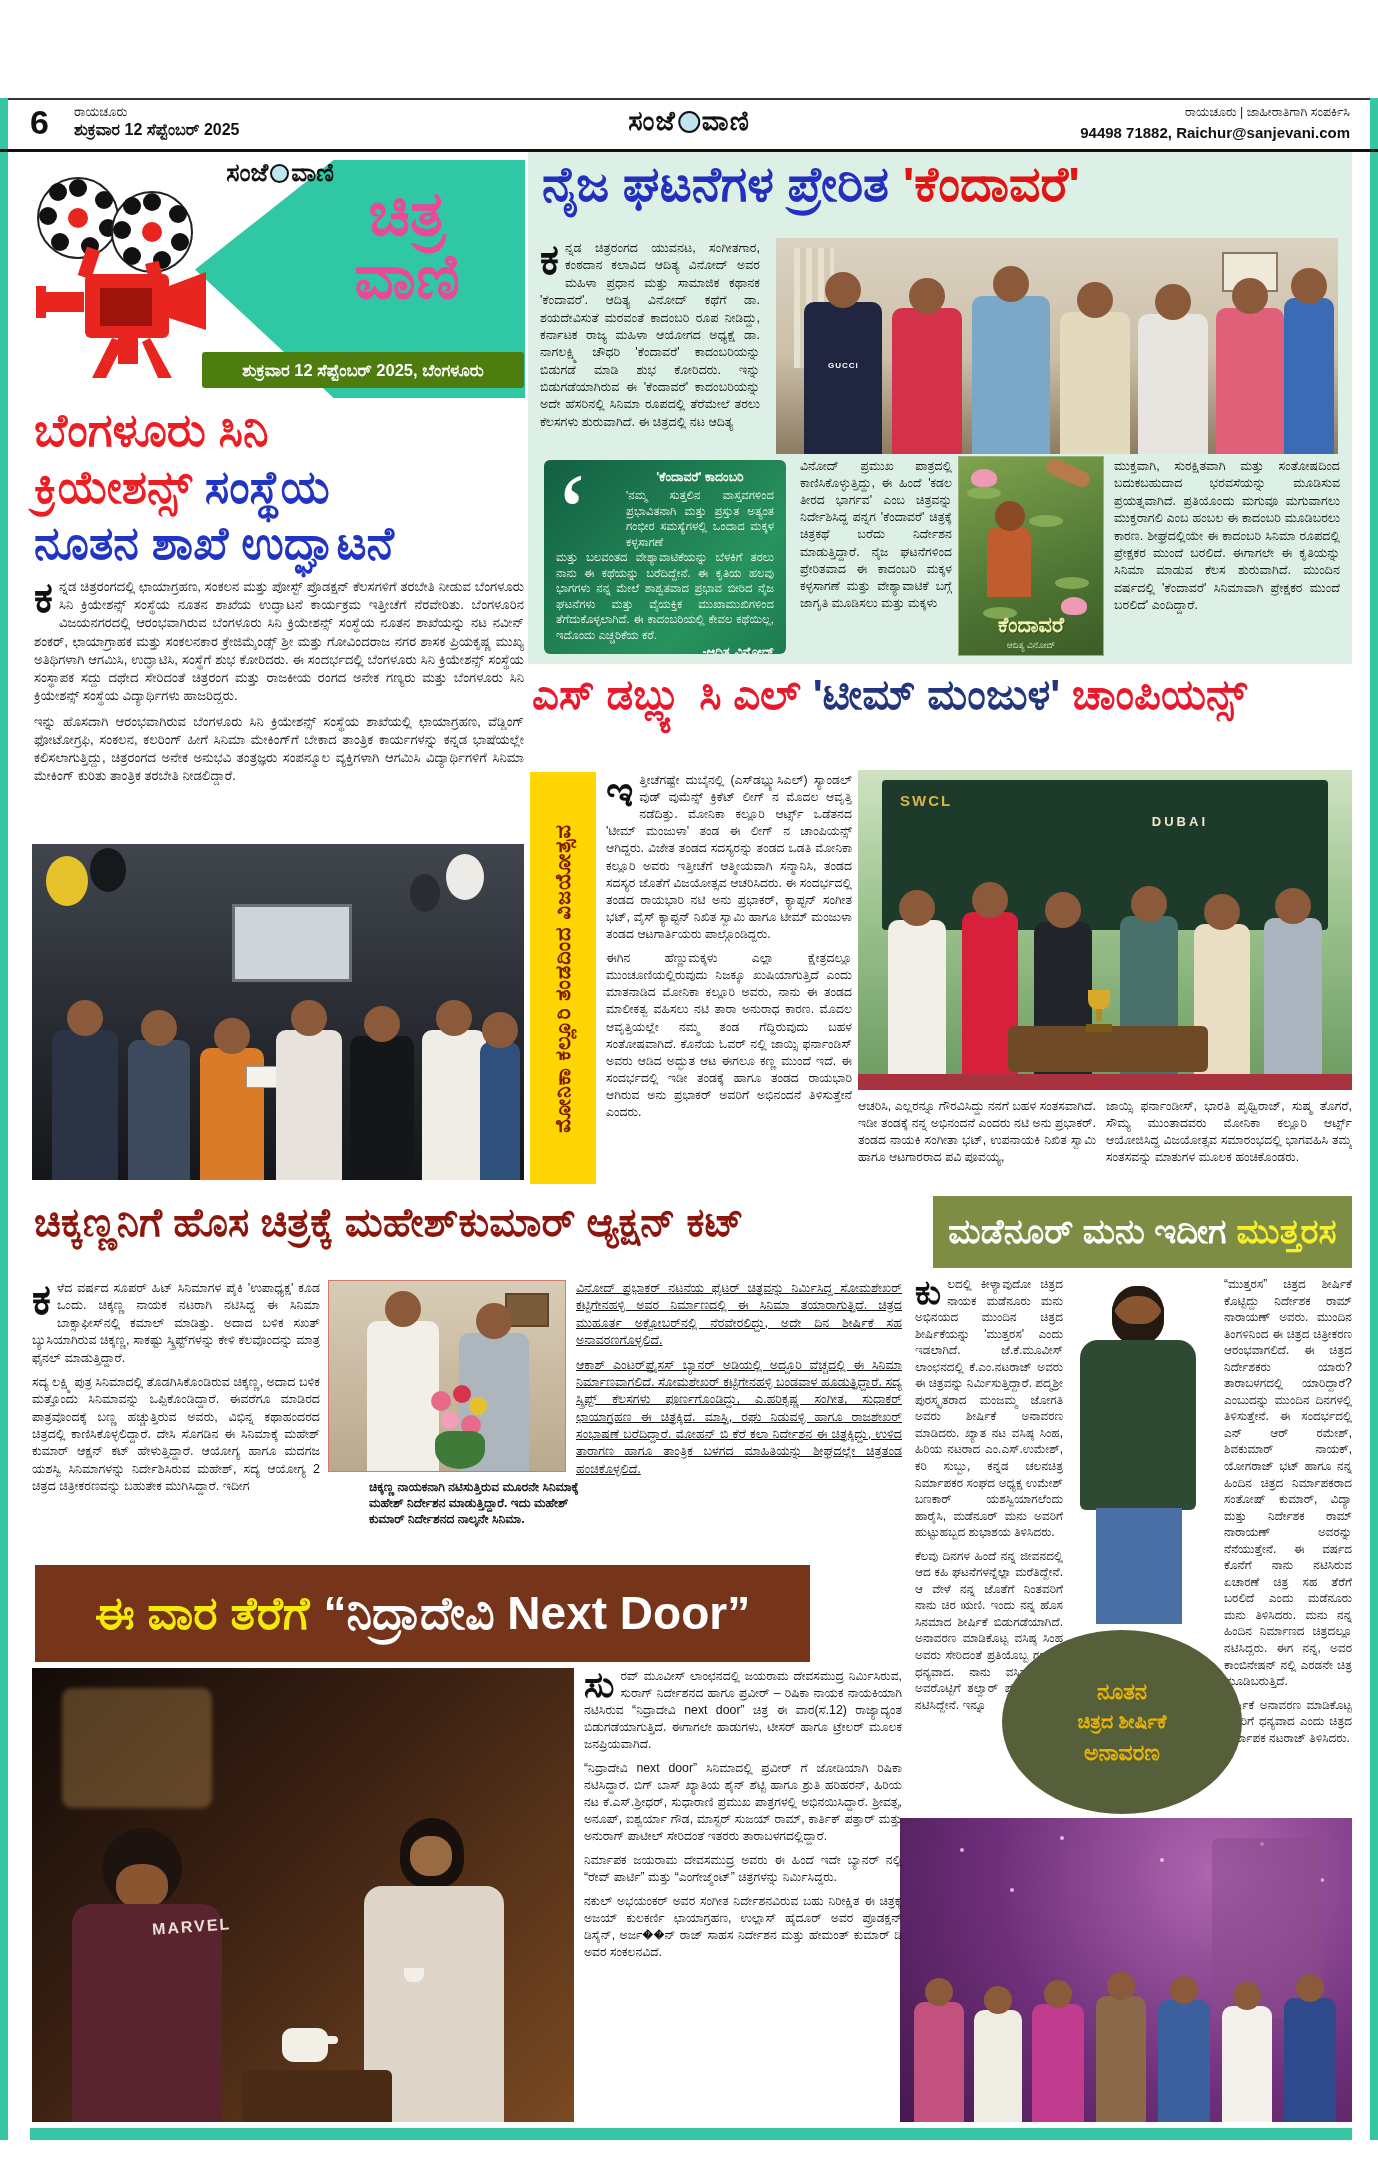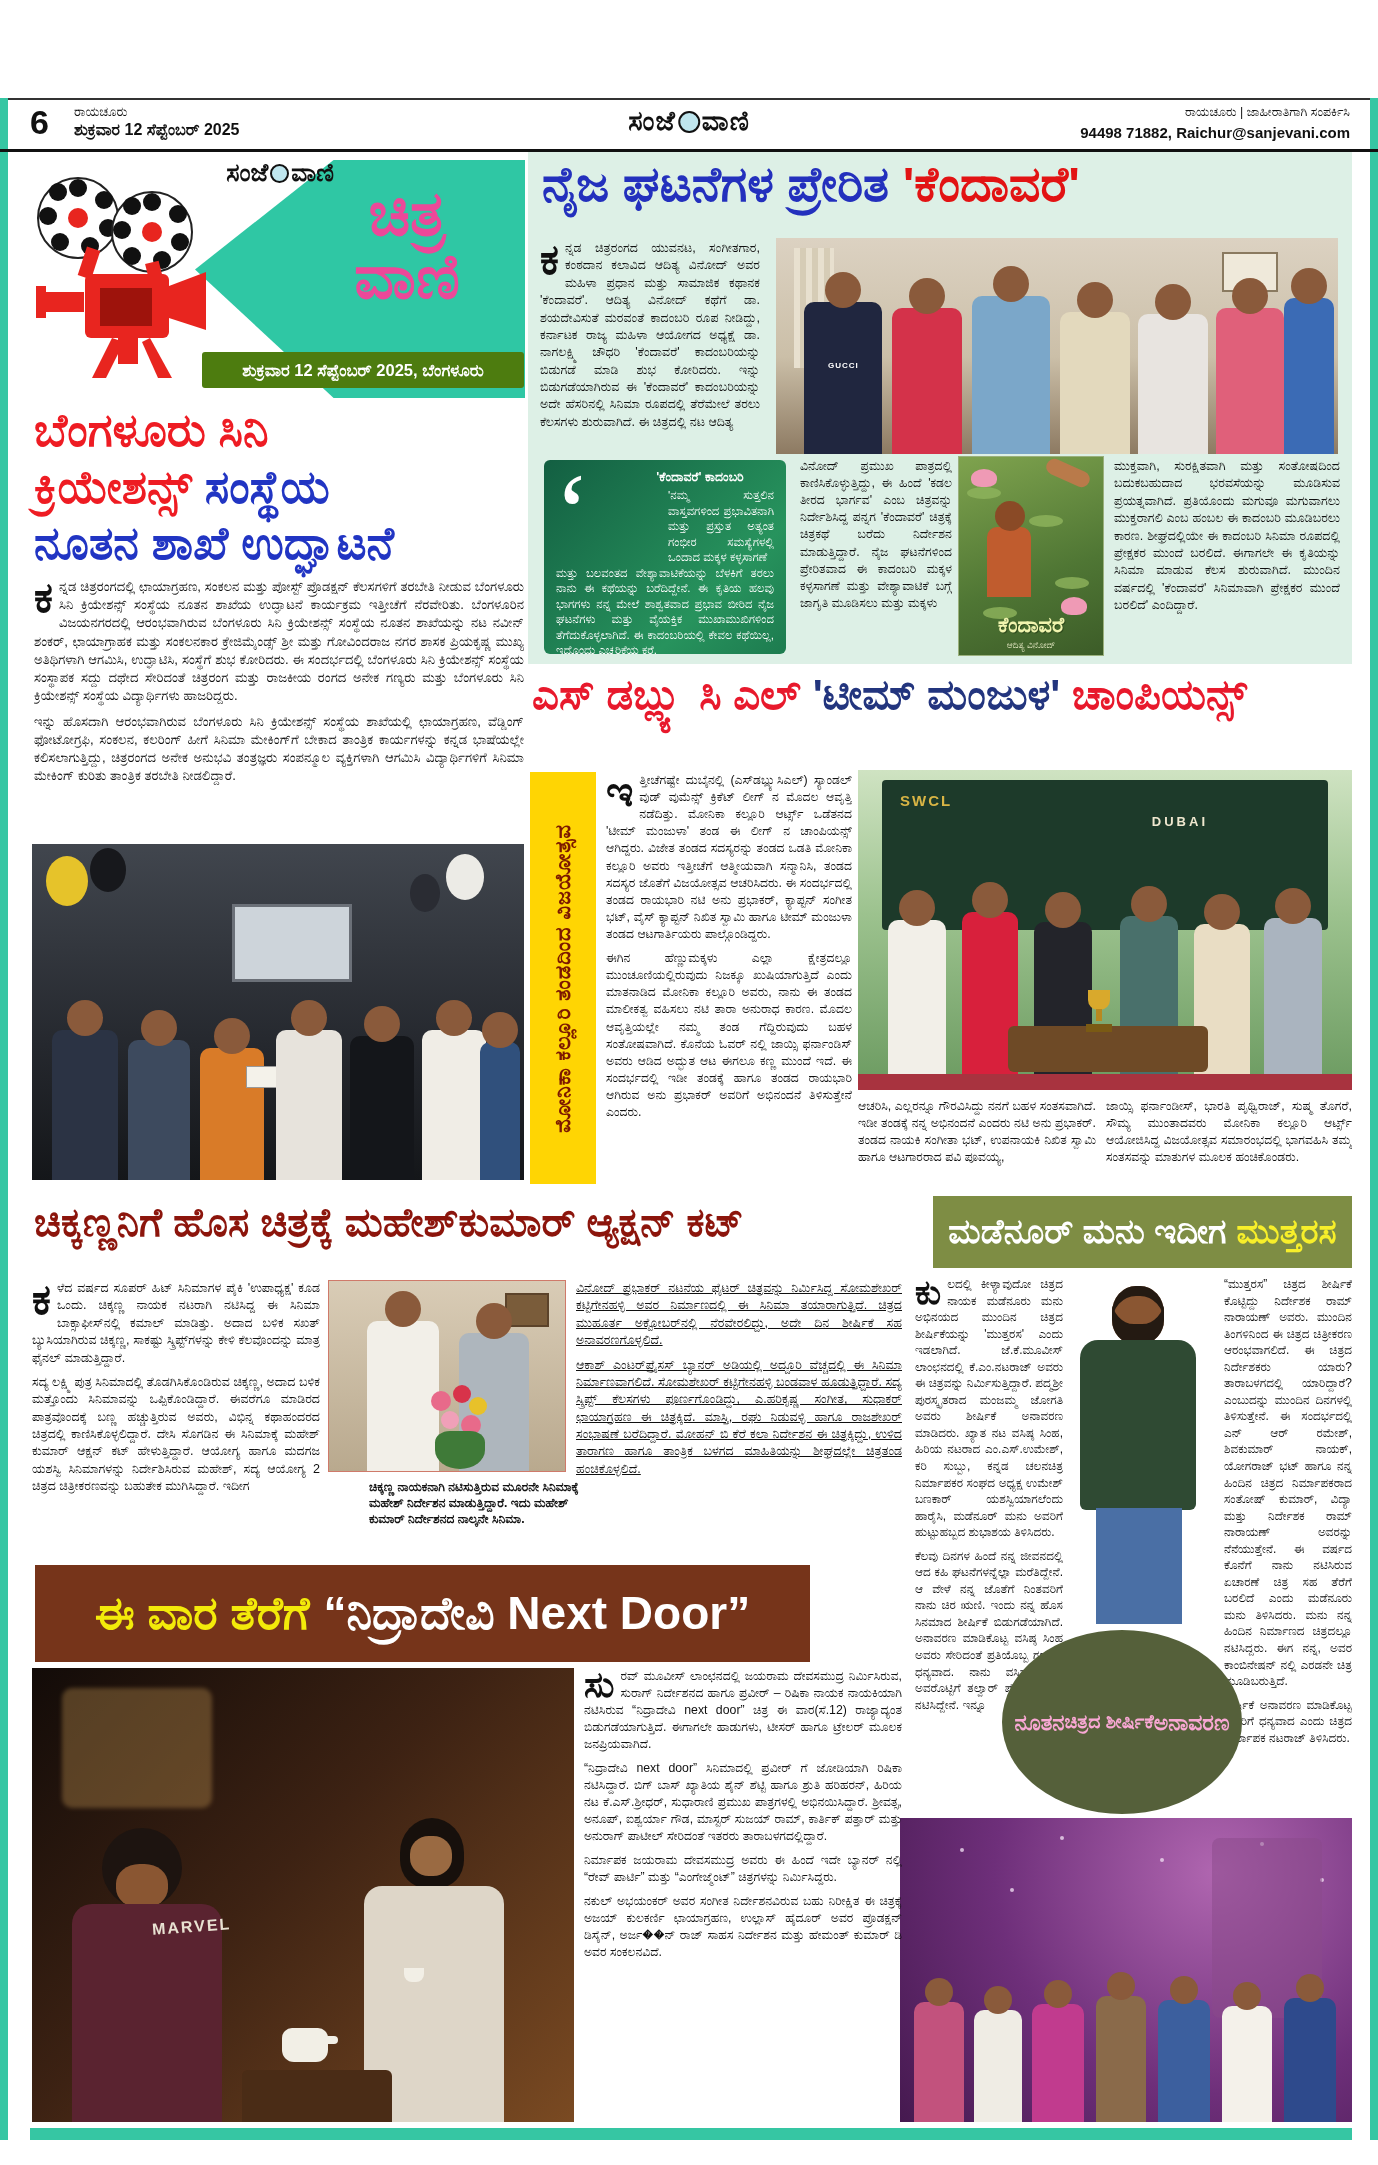--- a/index.html
+++ b/index.html
@@ -45,21 +45,21 @@
   
   .art1 { position:absolute; left:528px; top:152px; width:824px; height:512px; background:#ddf0e6; }
   .art1 h1 { position:absolute; left:14px; top:6px; width:800px; font-size:49px; line-height:1.1; font-weight:800; color:#2330bd; white-space:nowrap; }
   .art1 h1 .accent { color:#e21313; }
   .a1-col1 { left:540px; top:240px; width:220px; height:214px; font-size:12.6px; }
   .photo1 { position:absolute; left:776px; top:238px; width:562px; height:216px; background:linear-gradient(180deg,#dcd2c2 0%,#cbbfa8 55%,#8d7a62 100%); overflow:hidden; }
   .quote { position:absolute; left:544px; top:460px; width:242px; height:194px; border-radius:6px; background:linear-gradient(135deg,#135f42,#27935d 70%,#1d7b4f); color:#fff; padding:10px 12px 8px 12px; overflow:hidden; }
   .quote-mark { position:absolute; left:10px; top:8px; font-size:110px; line-height:0.8; color:#fff; font-family:"Liberation Serif", serif; }
   .quote-title { text-align:center; font-weight:bold; font-size:12.5px; margin-left:70px; }
   .quote-body { font-size:11.6px; line-height:1.34; text-align:justify; margin-top:2px; }
-  .quote-body .lead { display:block; margin-left:112px; }
+  .quote-body .lead { display:block; margin-left:70px; }
   .quote-author { text-align:right; font-weight:bold; font-size:12.5px; margin-top:3px; }
   .a1-col2 { left:800px; top:458px; width:152px; height:200px; font-size:12.4px; }
   .book { position:absolute; left:958px; top:456px; width:146px; height:200px; background:linear-gradient(160deg,#7fa34e,#4f7634 60%,#3c5c28); border:1px solid #9ab07c; overflow:hidden; }
   .lotus { position:absolute; width:26px; height:18px; background:#ef9ab5; border-radius:50% 50% 40% 40%; }
   .pad { position:absolute; width:34px; height:12px; background:#8fb45c; border-radius:50%; opacity:.8; }
   .book-girl { position:absolute; left:28px; top:70px; width:44px; height:70px; background:#c05c2e; border-radius:10px 10px 0 0; }
   .book-girl::before { content:''; position:absolute; top:-26px; left:8px; width:30px; height:30px; border-radius:50%; background:#8a4a26; }
   .book-hand { position:absolute; right:12px; top:8px; width:46px; height:16px; background:#b97a4a; border-radius:8px; transform:rotate(24deg); }
   .book-title { position:absolute; left:0; bottom:18px; width:100%; text-align:center; color:#f0f4ae; font-weight:800; font-size:21px; text-shadow:1px 1px 0 #2e4a1c; }
   .book-author { position:absolute; left:0; bottom:4px; width:100%; text-align:center; color:#e4e8c2; font-size:9px; }
@@ -104,21 +104,21 @@
 
   
   .art5bar { position:absolute; left:933px; top:1196px; width:419px; height:72px; background:#7e8d44; color:#fff; font-size:34px; font-weight:800; display:flex; align-items:center; justify-content:center; white-space:nowrap; }
   .art5bar .yellow { color:#f7ef2a; margin-left:10px; }
   .a5-col1 { left:915px; top:1276px; width:148px; height:540px; font-size:12px; }
   .photo5 { position:absolute; left:1066px; top:1284px; width:150px; height:340px; overflow:hidden; }
   .p5-head { position:absolute; left:46px; top:2px; width:52px; height:58px; background:#8a5632; border-radius:46% 46% 42% 42%; box-shadow:inset 0 -20px 0 #241a12, inset 0 10px 0 #241a12; }
   .p5-torso { position:absolute; left:14px; top:56px; width:116px; height:170px; background:#2f4a33; border-radius:18px 18px 6px 6px; }
   .p5-legs { position:absolute; left:30px; top:224px; width:86px; height:116px; background:#4a6fa5; }
   .a5-col2 { left:1224px; top:1276px; width:128px; height:540px; font-size:12px; }
-  .badge { position:absolute; left:1002px; top:1630px; width:240px; height:184px; background:#55603a; border-radius:50%; color:#f9a8d4; display:flex; flex-direction:row; align-items:center; justify-content:center; text-align:center; font-weight:bold; line-height:1.5; }
+  .badge { position:absolute; left:1002px; top:1630px; width:240px; height:184px; background:#55603a; border-radius:50%; color:#eab308; display:flex; flex-direction:column; align-items:center; justify-content:center; text-align:center; font-weight:bold; line-height:1.5; }
   .badge .b1 { font-size:22px; } .badge .b2 { font-size:19px; } .badge .b3 { font-size:22px; }
   .photo6 { position:absolute; left:900px; top:1818px; width:452px; height:304px; background:radial-gradient(circle at 70% 18%, #b066b0, #6e2f7a 55%, #45194f); overflow:hidden; }
   .spark { position:absolute; width:4px; height:4px; border-radius:50%; background:#ecd9ef; opacity:.8; }
 
   
   .banner { position:absolute; left:35px; top:1565px; width:775px; height:97px; background:#76341a; display:flex; align-items:center; justify-content:center; white-space:nowrap; font-weight:800; font-size:46px; }
   .banner .y { color:#f3ea0a; margin-right:14px; }
   .banner .w { color:#ffffff; }
   .photo7 { position:absolute; left:32px; top:1668px; width:542px; height:454px; background:linear-gradient(135deg,#120b08,#3d2213 45%,#7a4a22); overflow:hidden; }
   .a6-body { left:584px; top:1668px; width:318px; height:452px; font-size:12.3px; }

